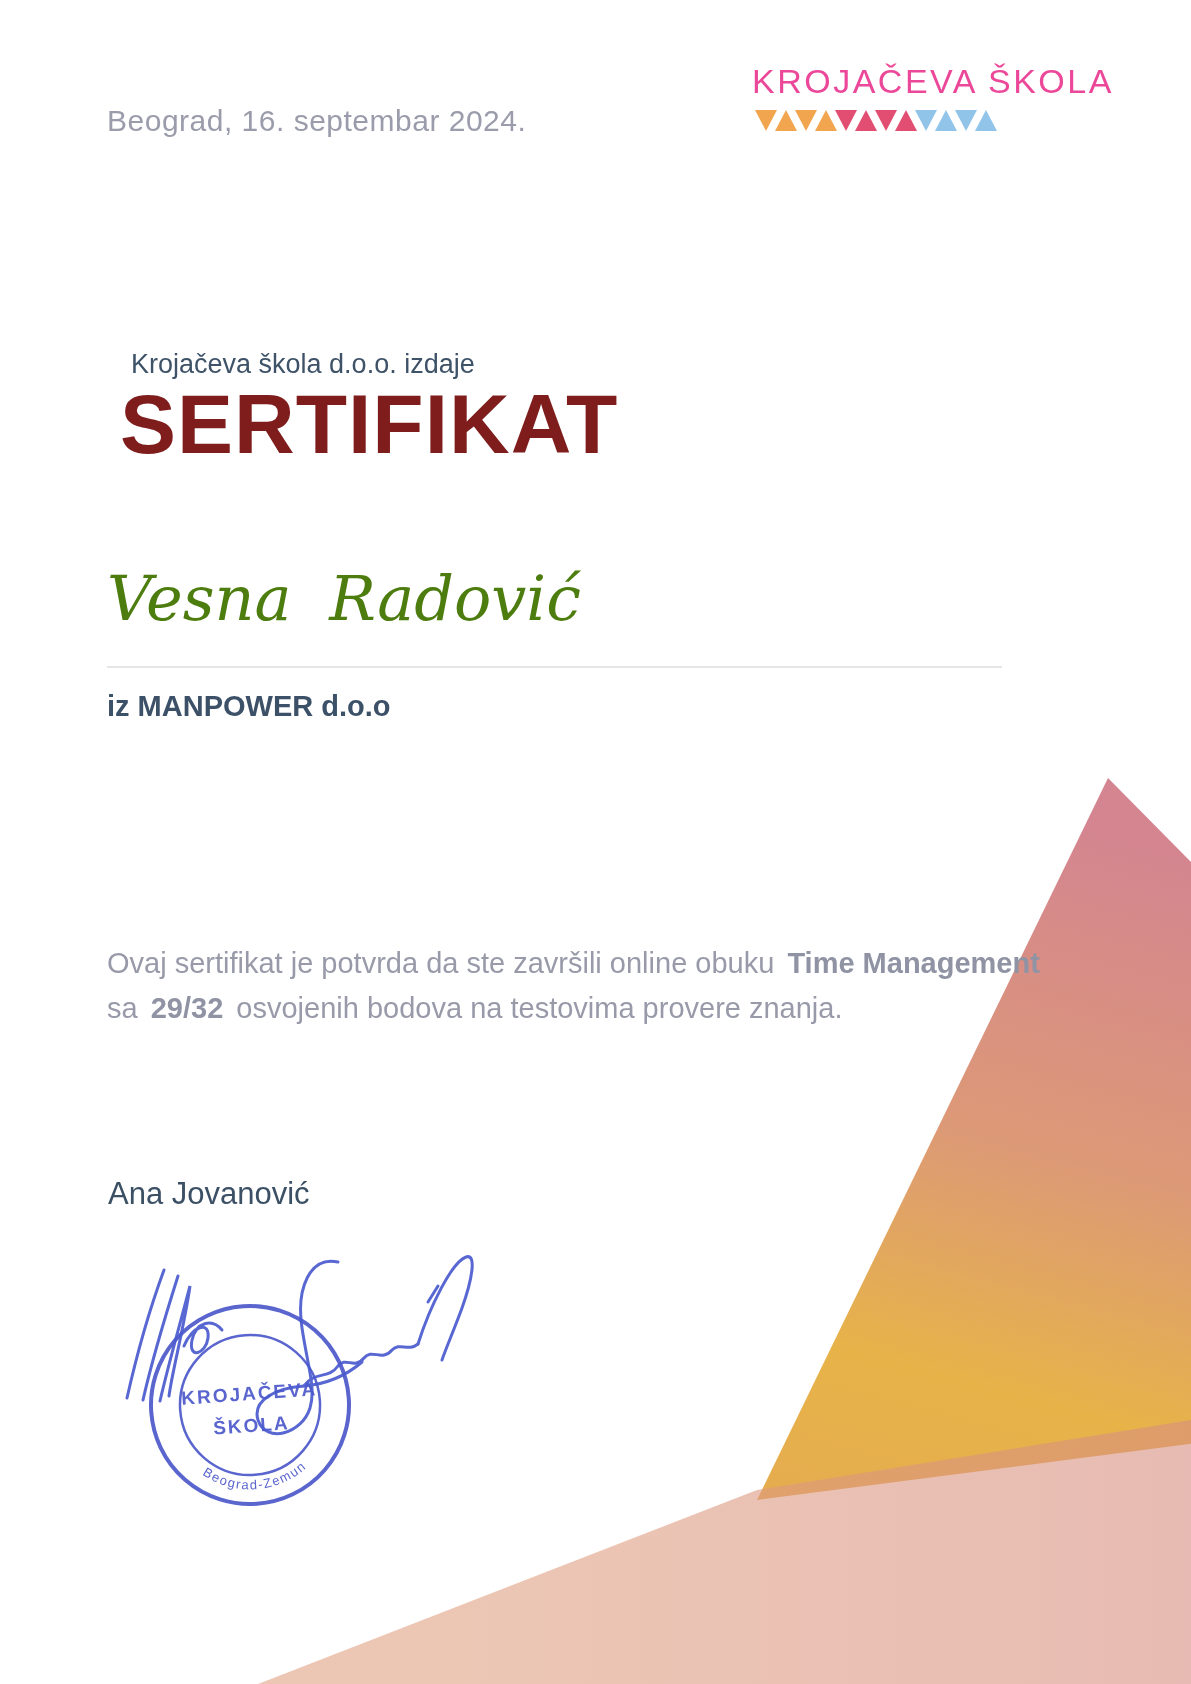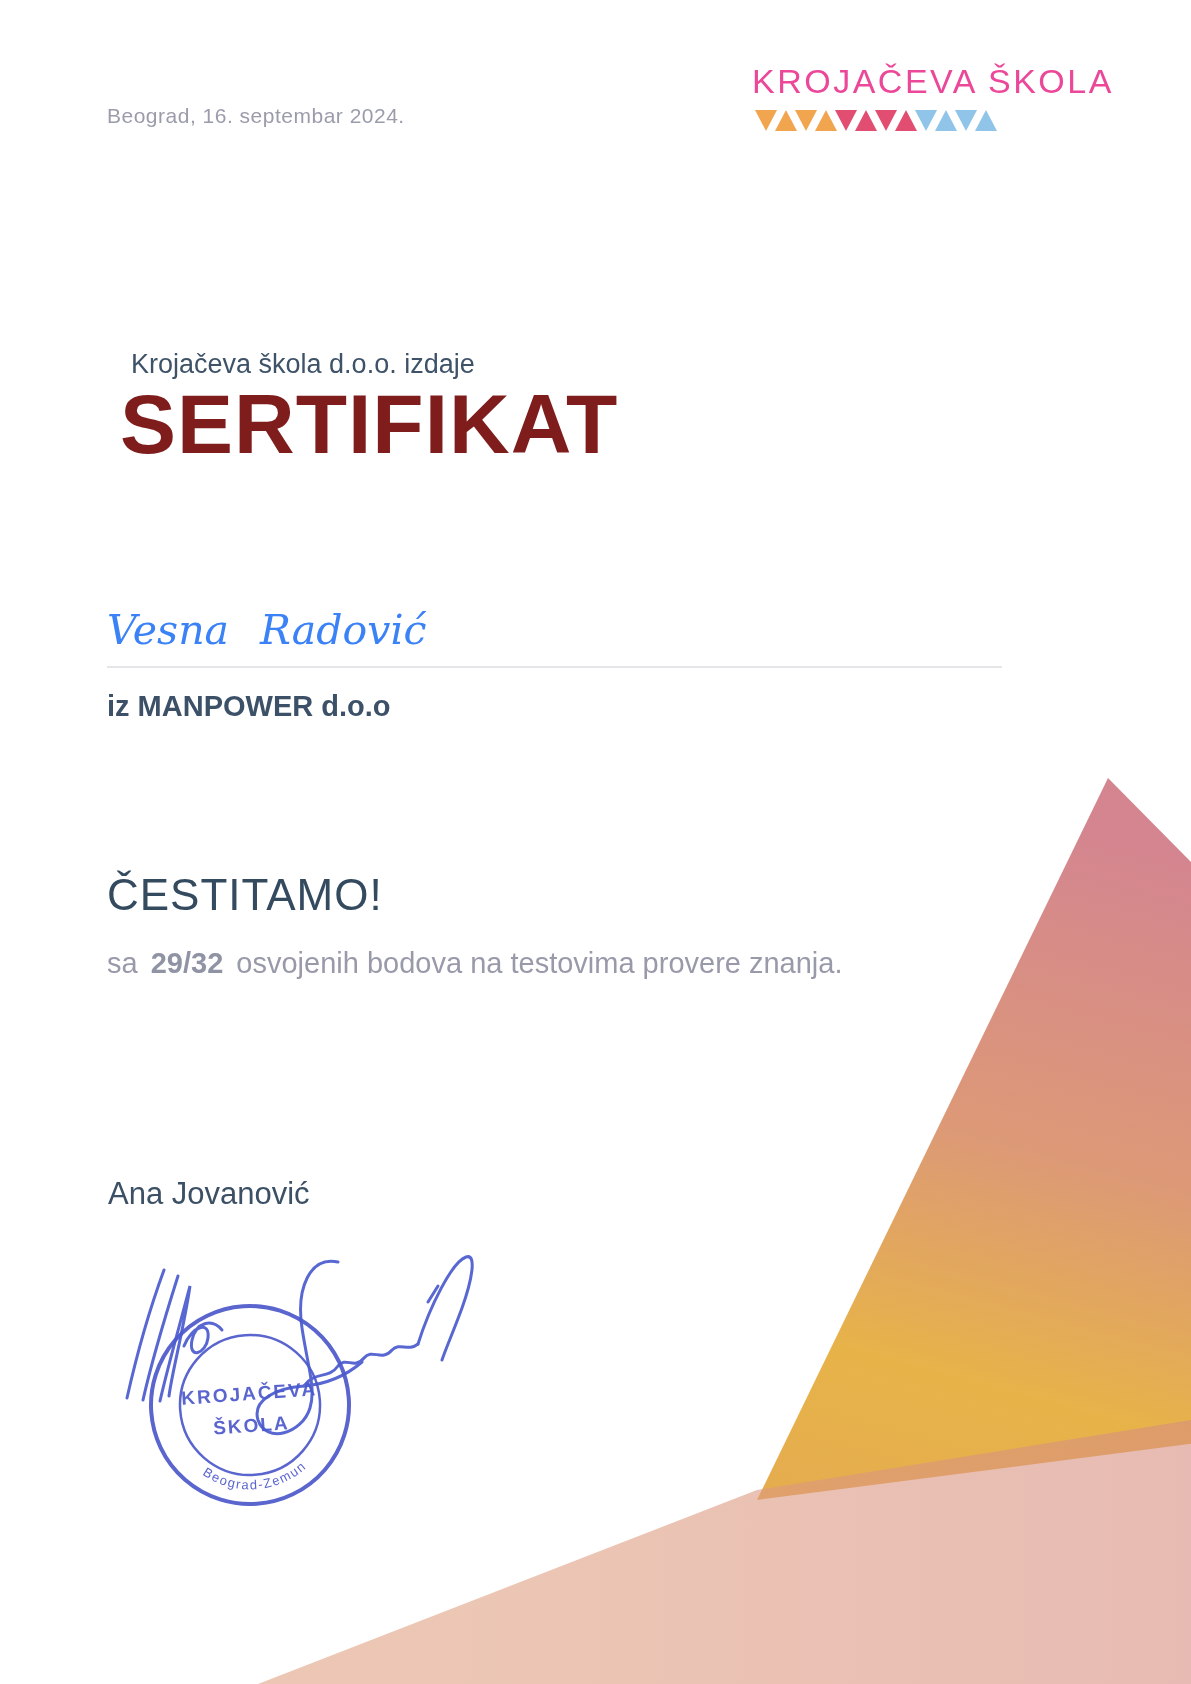--- a/index.html
+++ b/index.html
@@ -2,29 +2,29 @@
 <html><head>
 <meta charset="utf-8">
 <style>
   html,body{margin:0;padding:0;background:#fff;}
   body{width:1191px;height:1684px;position:relative;overflow:hidden;
        font-family:"Liberation Sans",sans-serif;}
   .abs{position:absolute;}
   #decor{position:absolute;left:0;top:0;width:1191px;height:1684px;z-index:0;}
   #content{position:absolute;left:0;top:0;width:1191px;height:1684px;z-index:1;}
 
-  .date{left:107px;top:104px;font-size:21px;color:#9B9CAB;letter-spacing:.5px;}
+  .date{left:107px;top:104px;font-size:30px;color:#9B9CAB;letter-spacing:.5px;}
 
   .logo-text{left:752px;top:62px;font-size:34px;color:#ec4899;letter-spacing:2.5px;font-weight:400;}
   .logo-tris{left:754px;top:109px;width:246px;height:23px;}
 
   .issuer{left:107px;top:349px;font-size:27px;color:#3E5268;margin-left:24px;}
   .title{left:120px;top:376px;font-size:84px;font-weight:800;color:#7f1d1d;letter-spacing:1px;}
 
-  .name{left:107px;top:606px;font-size:41px;color:#3b82f6;
+  .name{left:107px;top:562px;font-size:62px;color:#4d7c0f;
         font-family:"DejaVu Serif",serif;font-style:italic;word-spacing:18px;}
   .rule{left:107px;top:666px;width:895px;height:2px;background:#E6E6E9;}
   .company{left:107px;top:690px;font-size:29px;font-weight:600;color:#3C5168;}
 
   .congrats{left:107px;top:870px;font-size:44px;color:#344A5E;letter-spacing:1px;}
   .para{left:107px;top:941px;font-size:29px;line-height:45px;color:#989AA9;}
   .para .ln{white-space:nowrap;}
   .para b{color:#8F93A4;font-weight:700;margin:0 5px;}
 
   .signer{left:108px;top:1176px;font-size:31px;color:#3C5065;}
@@ -75,22 +75,22 @@
     <polygon points="221,22 243,22 232,1" fill="#90C4E9"></polygon>
   </svg>
 
   <div class="abs issuer">Krojačeva škola d.o.o. izdaje</div>
   <div class="abs title">SERTIFIKAT</div>
 
   <div class="abs name">Vesna Radović</div>
   <div class="abs rule"></div>
   <div class="abs company">iz MANPOWER d.o.o</div>
 
-  <div class="abs congrats">ČESTITAMO!</div>
   <div class="abs para">
+    <div class="ln"><span>Ovaj sertifikat je potvrda da ste završili online obuku</span> <b>Time Management</b></div>
     <div class="ln"><span>sa</span> <b>29/32</b> <span>osvojenih bodova na testovima provere znanja.</span></div>
   </div>
 
   <div class="abs signer">Ana Jovanović</div>
 
   <svg class="abs sig-stamp" viewBox="0 0 390 275" aria-hidden="true">
 
     <g transform="rotate(-4 150 157)" opacity="0.88">
       <circle cx="150" cy="157" r="99" fill="none" stroke-width="4" stroke="#4450C8"></circle>
       <circle cx="150" cy="157" r="70" fill="none" stroke-width="2.5" stroke="#4450C8"></circle>

